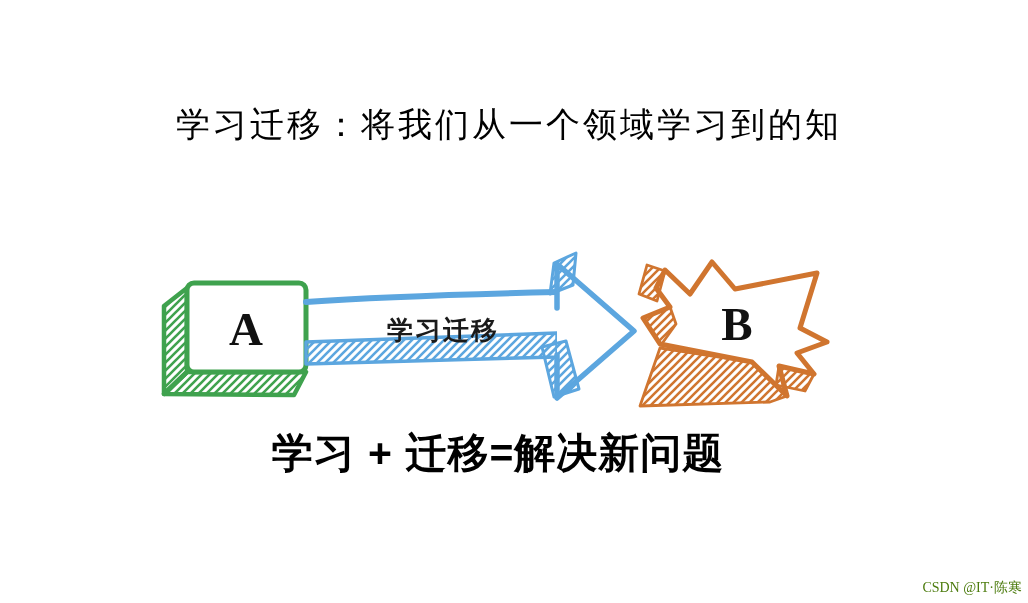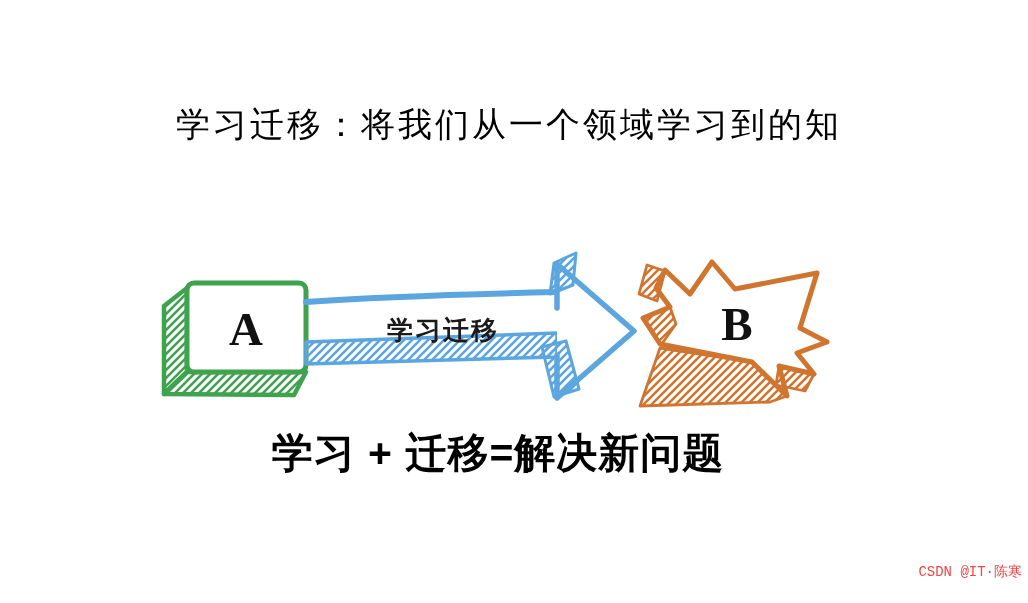--- a/index.html
+++ b/index.html
@@ -56,24 +56,24 @@
     font-size: 41px;
     font-weight: 800;
     letter-spacing: 1px;
     color: #000000;
     font-family: "Liberation Sans", sans-serif;
     margin-left: 28px;
   }
   .watermark {
     position: absolute;
     right: 6px;
-    bottom: 22px;
+    bottom: 6px;
     font-size: 14px;
-    color: #ef4444;
-    font-family: Liberation Mono, monospace;
+    color: #4d7c0f;
+    font-family: Liberation Serif, serif;
   }
 </style>
 </head>
 <body>
 
 <div class="canvas">
 
   <div class="title">
     <span>学习迁移：将我们从一个领域学习到的知</span><br>
   </div>

